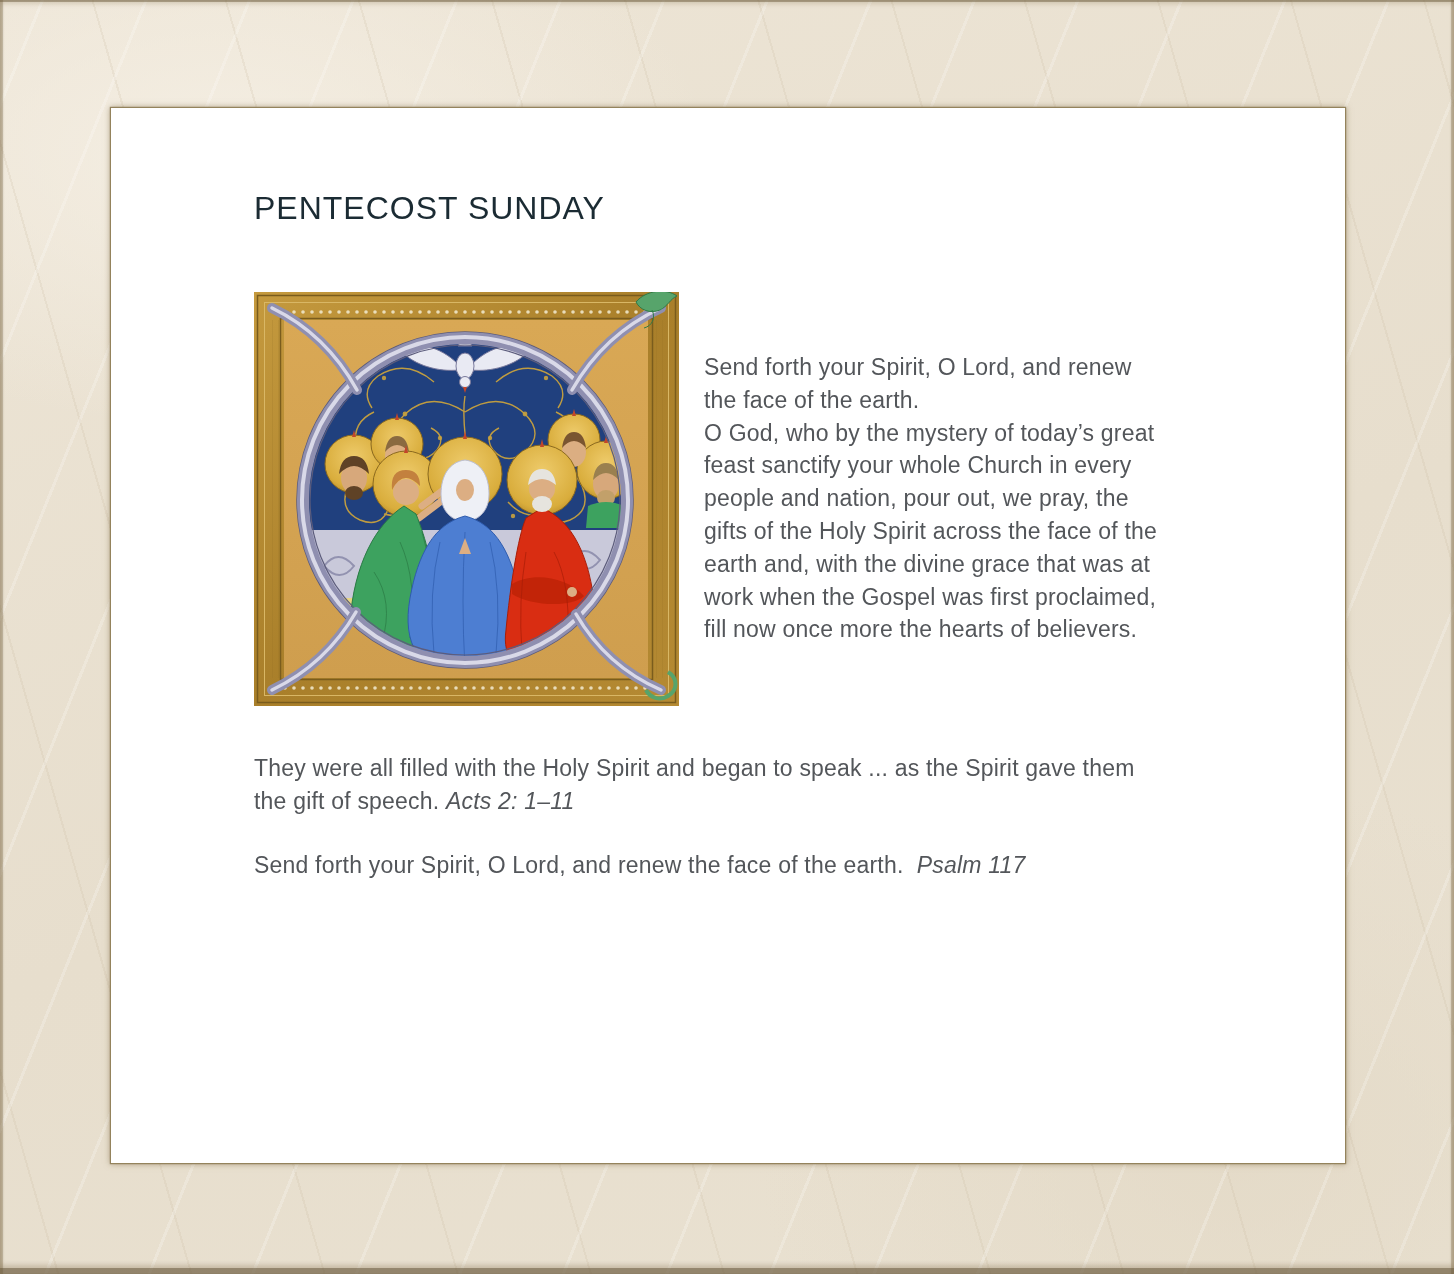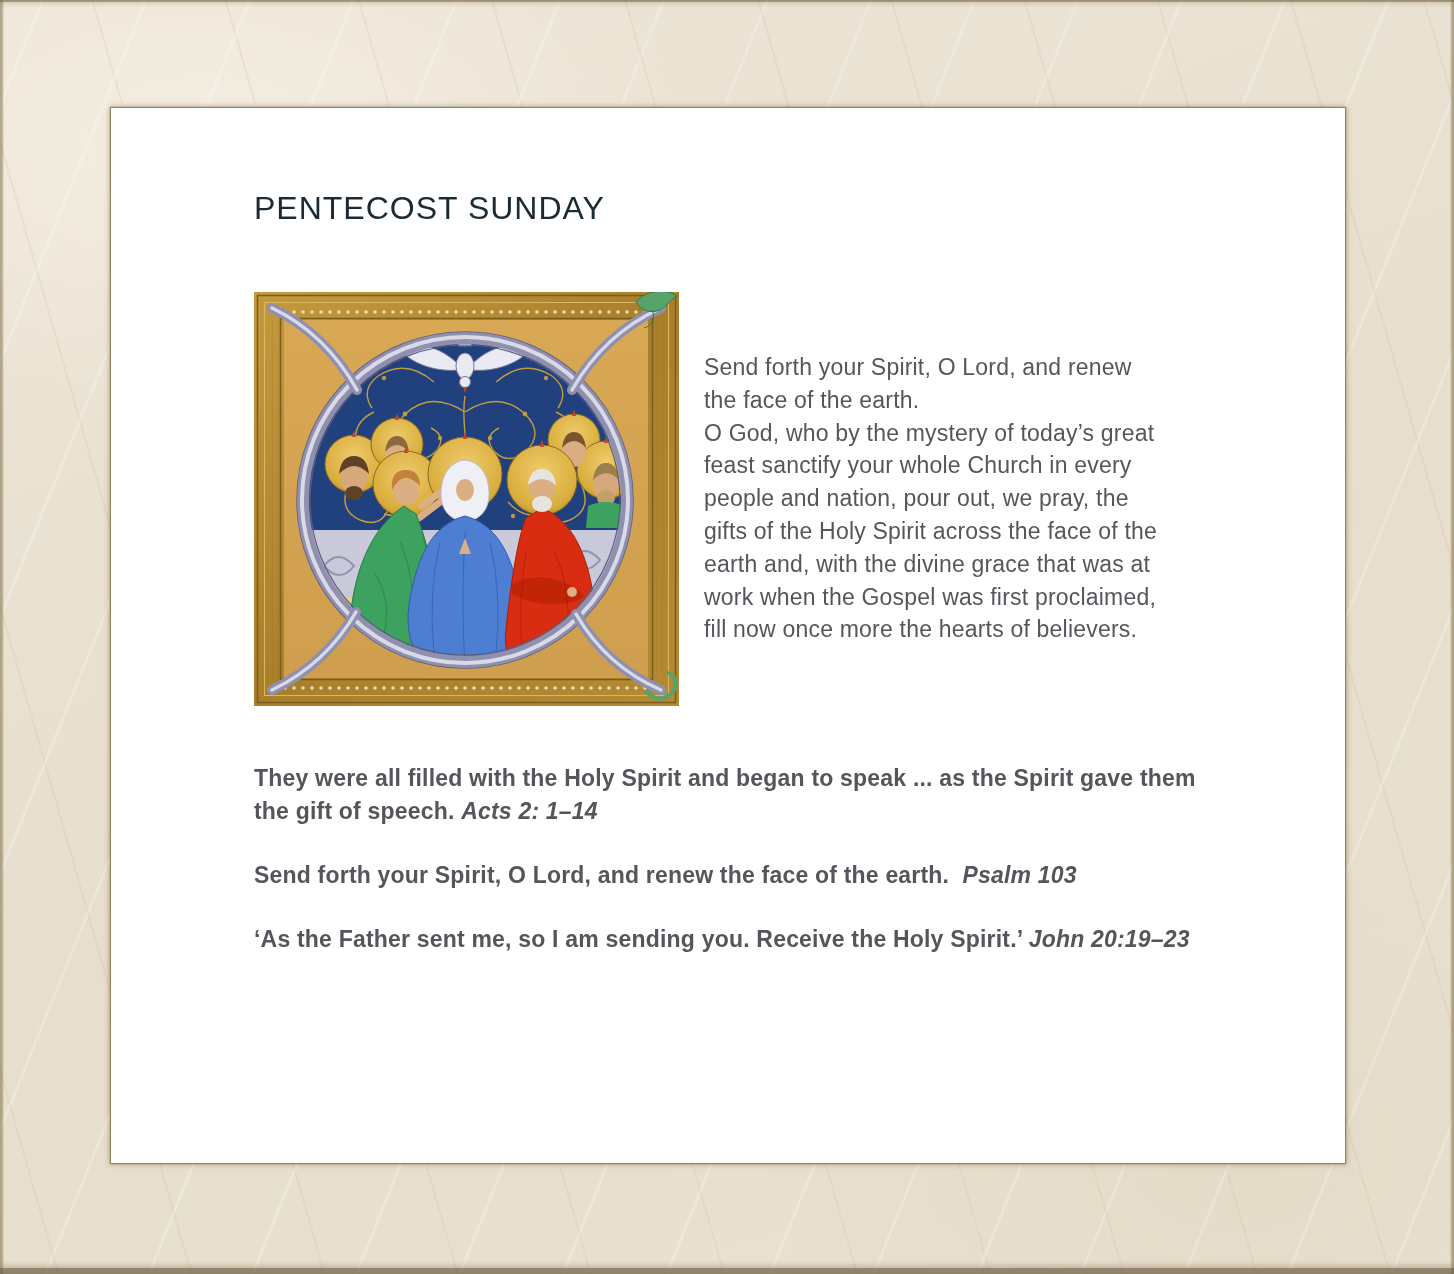--- a/index.html
+++ b/index.html
@@ -50,21 +50,21 @@
     font-size: 23px; line-height: 32.8px; letter-spacing: .2px;
     color: var(--body-text, #53565a);
     white-space: pre;
   }
 
   .readings {
     position: absolute; left: 143px; top: 644px;
     font-size: 23px; line-height: 33px; letter-spacing: .2px;
     color: var(--body-text, #53565a);
   }
-  .reading { margin: 10px 0 31px 0; white-space: pre; font-weight: bold; }
+  .reading { margin: 0 0 31px 0; white-space: pre; }
   .cite { font-style: italic; }
 </style>
 </head>
 <body>
 
 <div class="photo-frame">
   <div class="page">
 
     <h1 class="title">PENTECOST SUNDAY</h1>
 
@@ -257,19 +257,18 @@
 O God, who by the mystery of today’s great
 feast sanctify your whole Church in every
 people and nation, pour out, we pray, the
 gifts of the Holy Spirit across the face of the
 earth and, with the divine grace that was at
 work when the Gospel was first proclaimed,
 fill now once more the hearts of believers.</div>
 
     <div class="readings">
       <p class="reading"><span>They were all filled with the Holy Spirit and began to speak ... as the Spirit gave them
-the gift of speech. </span><span class="cite">Acts 2: 1–14</span></p>
-      <p class="reading"><span>Send forth your Spirit, O Lord, and renew the face of the earth.  </span><span class="cite">Psalm 103</span></p>
-      <p class="reading"><span>‘As the Father sent me, so I am sending you. Receive the Holy Spirit.’ </span><span class="cite">John 20:19–23</span></p>
+the gift of speech. </span><span class="cite">Acts 2: 1–11</span></p>
+      <p class="reading"><span>Send forth your Spirit, O Lord, and renew the face of the earth.  </span><span class="cite">Psalm 117</span></p>
     </div>
 
   </div>
 </div>
 
 </body></html>

